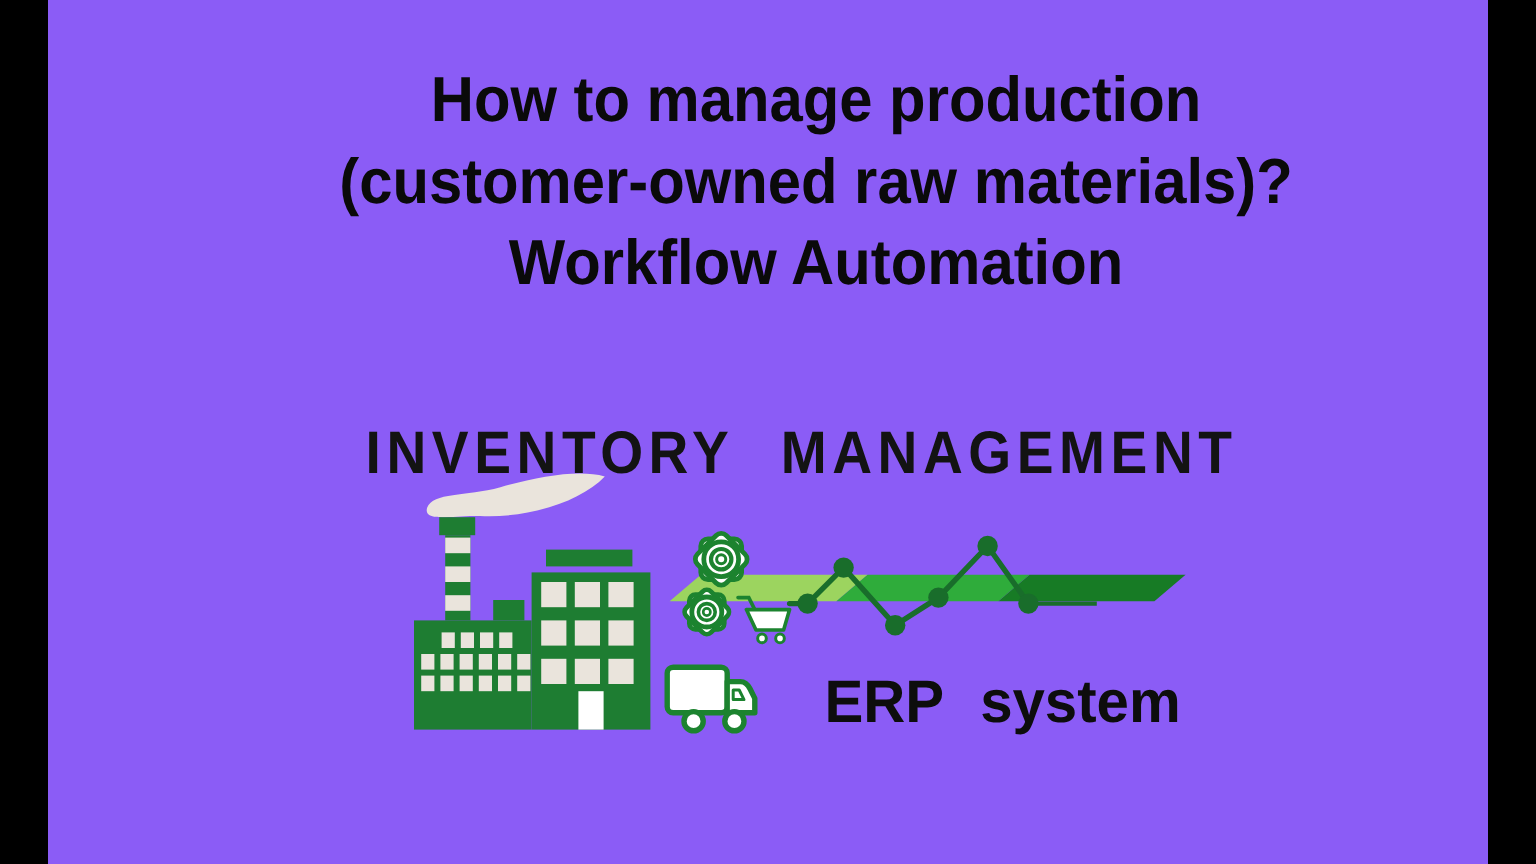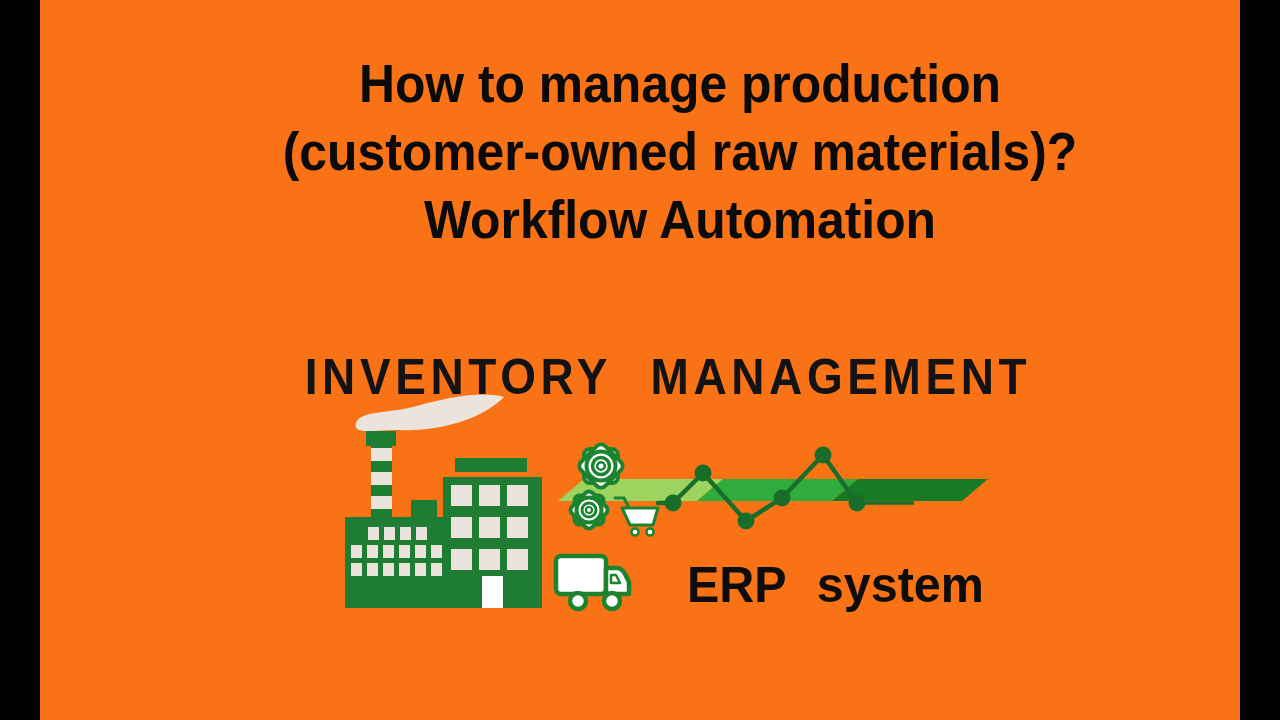--- a/index.html
+++ b/index.html
@@ -3,21 +3,21 @@
 <meta charset="utf-8">
 <style>
   * { margin: 0; padding: 0; box-sizing: border-box; }
   html, body { width: 1280px; height: 720px; overflow: hidden; }
   body { font-family: "Liberation Sans", sans-serif; background: #ffffff; }
 
   .stage {
     position: relative;
     width: 1280px;
     height: 720px;
-    background: #f97316;
+    background: #8b5cf6;
   }
 
   .pillar {
     position: absolute;
     top: 0;
     width: 40px;
     height: 720px;
     background: #000000;
     z-index: 5;
   }

